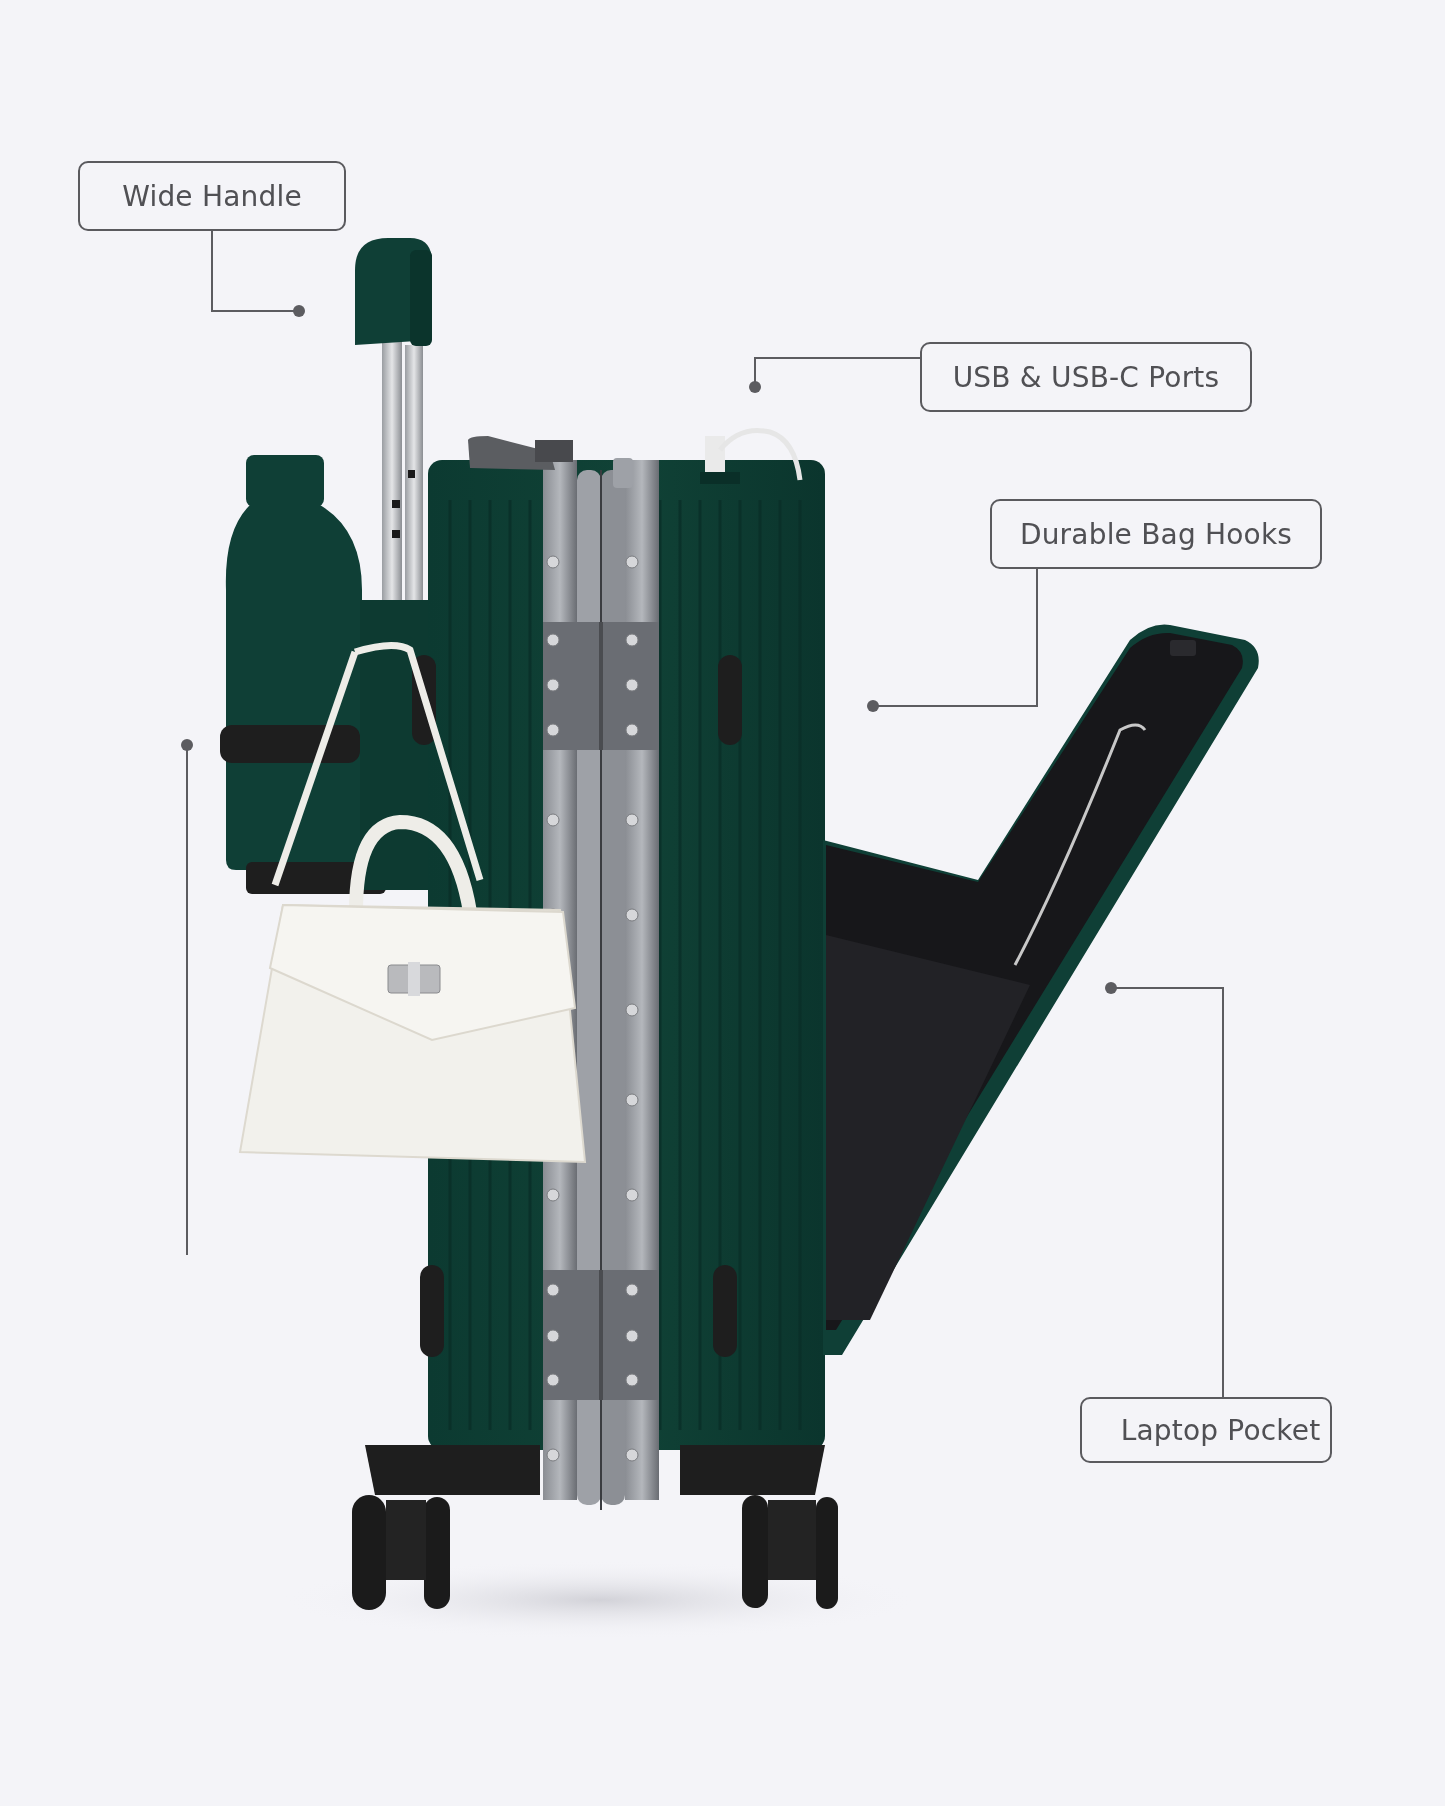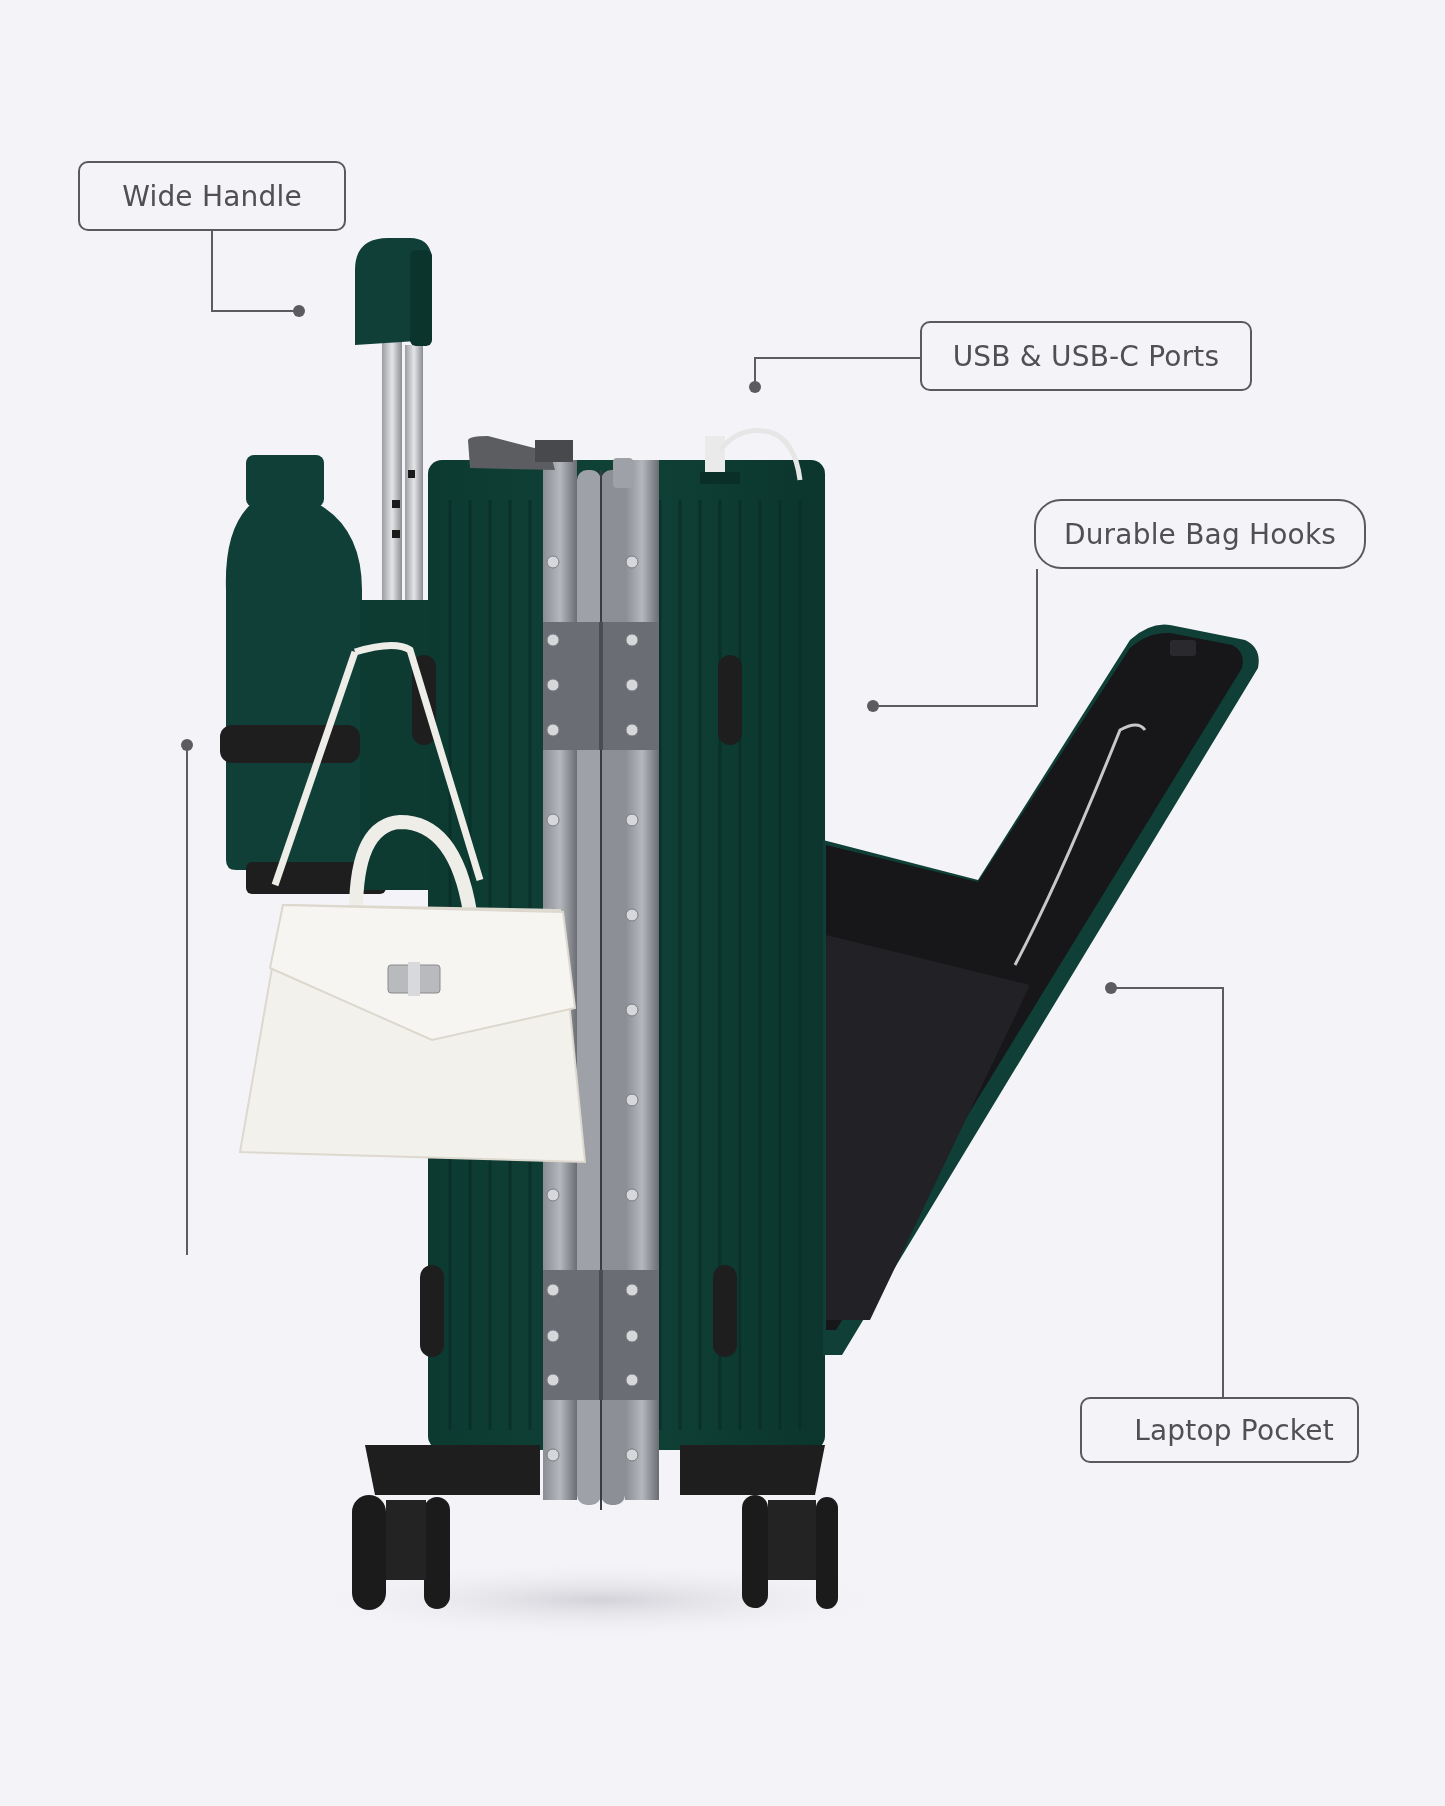--- a/index.html
+++ b/index.html
@@ -188,37 +188,37 @@
     </g>
   </svg>
 
   <div class="callout-box" style="left:78px;top:161px;width:268px;height:70px;">
     <span>Wide Handle</span>
   </div>
   <div class="c-line" style="left:211px;top:231px;width:2px;height:81px;"></div>
   <div class="c-line" style="left:211px;top:310px;width:88px;height:2px;"></div>
   <div class="c-dot" style="left:299px;top:311px;"></div>
 
-  <div class="callout-box" style="left:920px;top:321px;width:332px;height:70px;">
+  <div class="callout-box" style="left:920px;top:342px;width:332px;height:70px;">
     <span>USB &amp; USB-C Ports</span>
   </div>
   <div class="c-line" style="left:754px;top:357px;width:166px;height:2px;"></div>
   <div class="c-line" style="left:754px;top:357px;width:2px;height:30px;"></div>
   <div class="c-dot" style="left:755px;top:387px;"></div>
 
-  <div class="callout-box" style="left:1034px;top:499px;width:332px;height:70px;border-radius:27px;">
+  <div class="callout-box" style="left:990px;top:499px;width:332px;height:70px;">
     <span>Durable Bag Hooks</span>
   </div>
   <div class="c-line" style="left:1036px;top:569px;width:2px;height:137px;"></div>
   <div class="c-line" style="left:873px;top:705px;width:165px;height:2px;"></div>
   <div class="c-dot" style="left:873px;top:706px;"></div>
 
   <div class="c-line" style="left:186px;top:745px;width:2px;height:510px;"></div>
   <div class="c-dot" style="left:187px;top:745px;"></div>
 
-  <div class="callout-box" style="left:1080px;top:1397px;width:279px;height:66px;padding-left:29px;">
+  <div class="callout-box" style="left:1080px;top:1397px;width:252px;height:66px;padding-left:29px;">
     <span>Laptop Pocket</span>
   </div>
   <div class="c-line" style="left:1111px;top:987px;width:113px;height:2px;"></div>
   <div class="c-line" style="left:1222px;top:987px;width:2px;height:410px;"></div>
   <div class="c-dot" style="left:1111px;top:988px;"></div>
 
 </div>
 
 </body></html>

